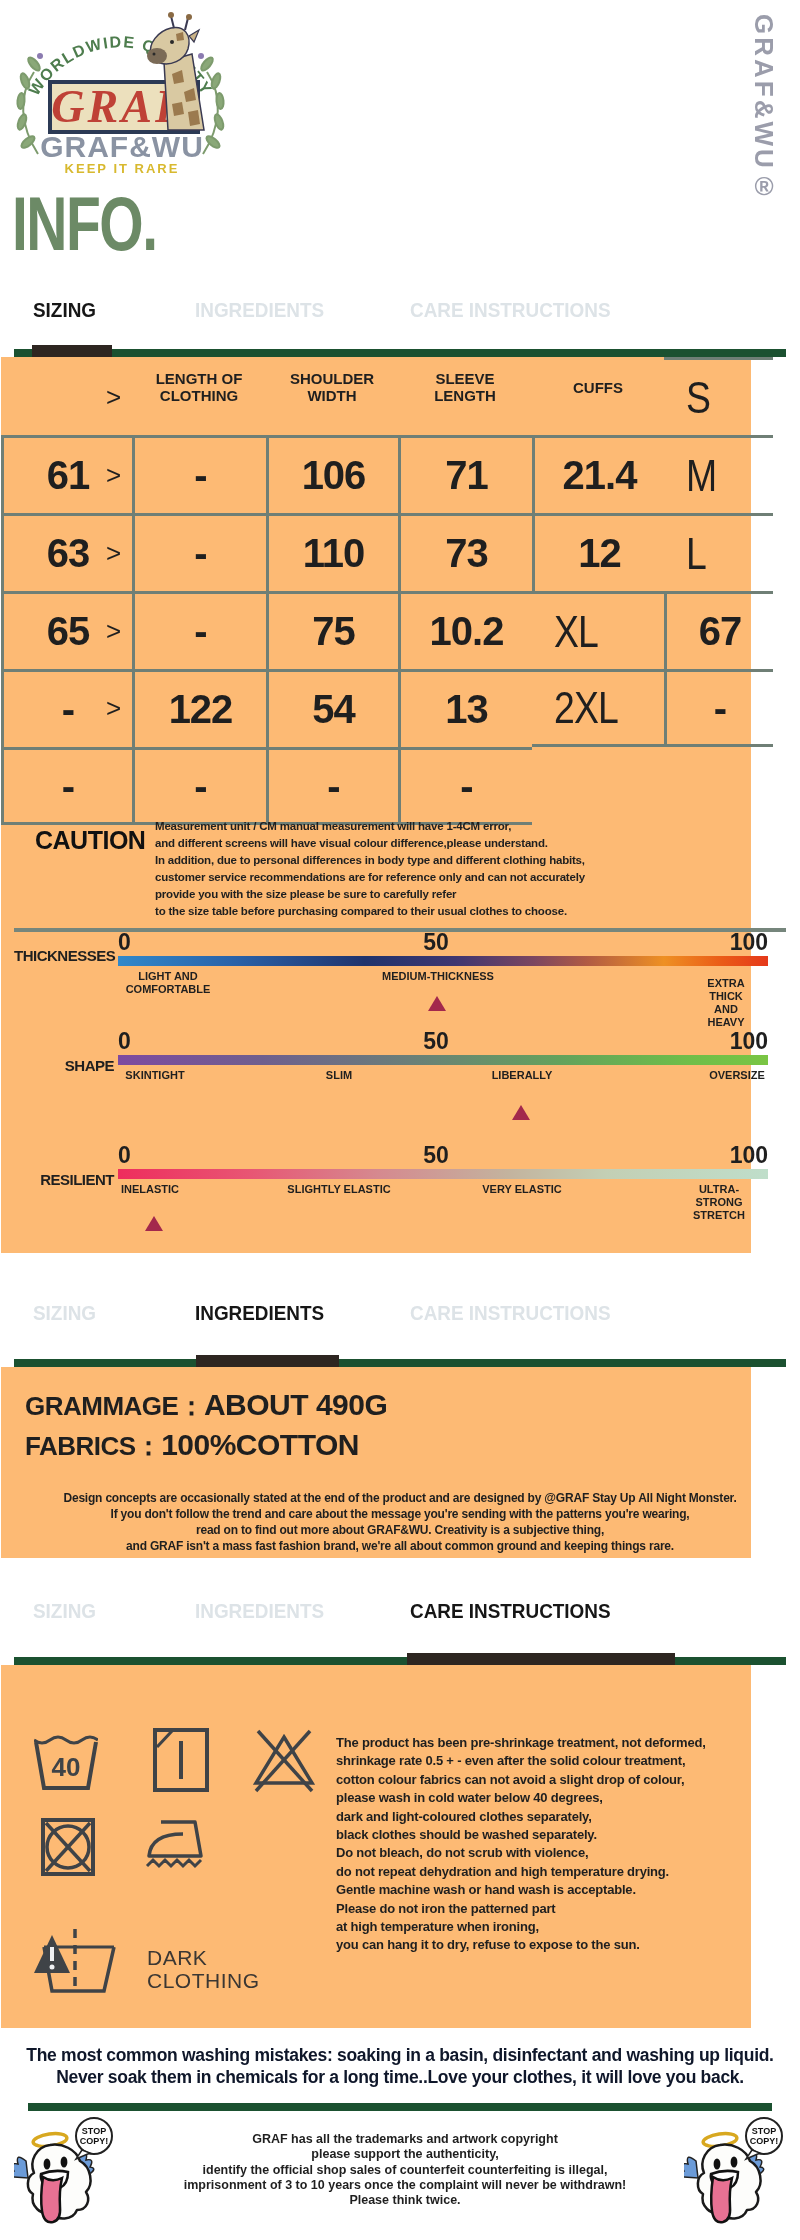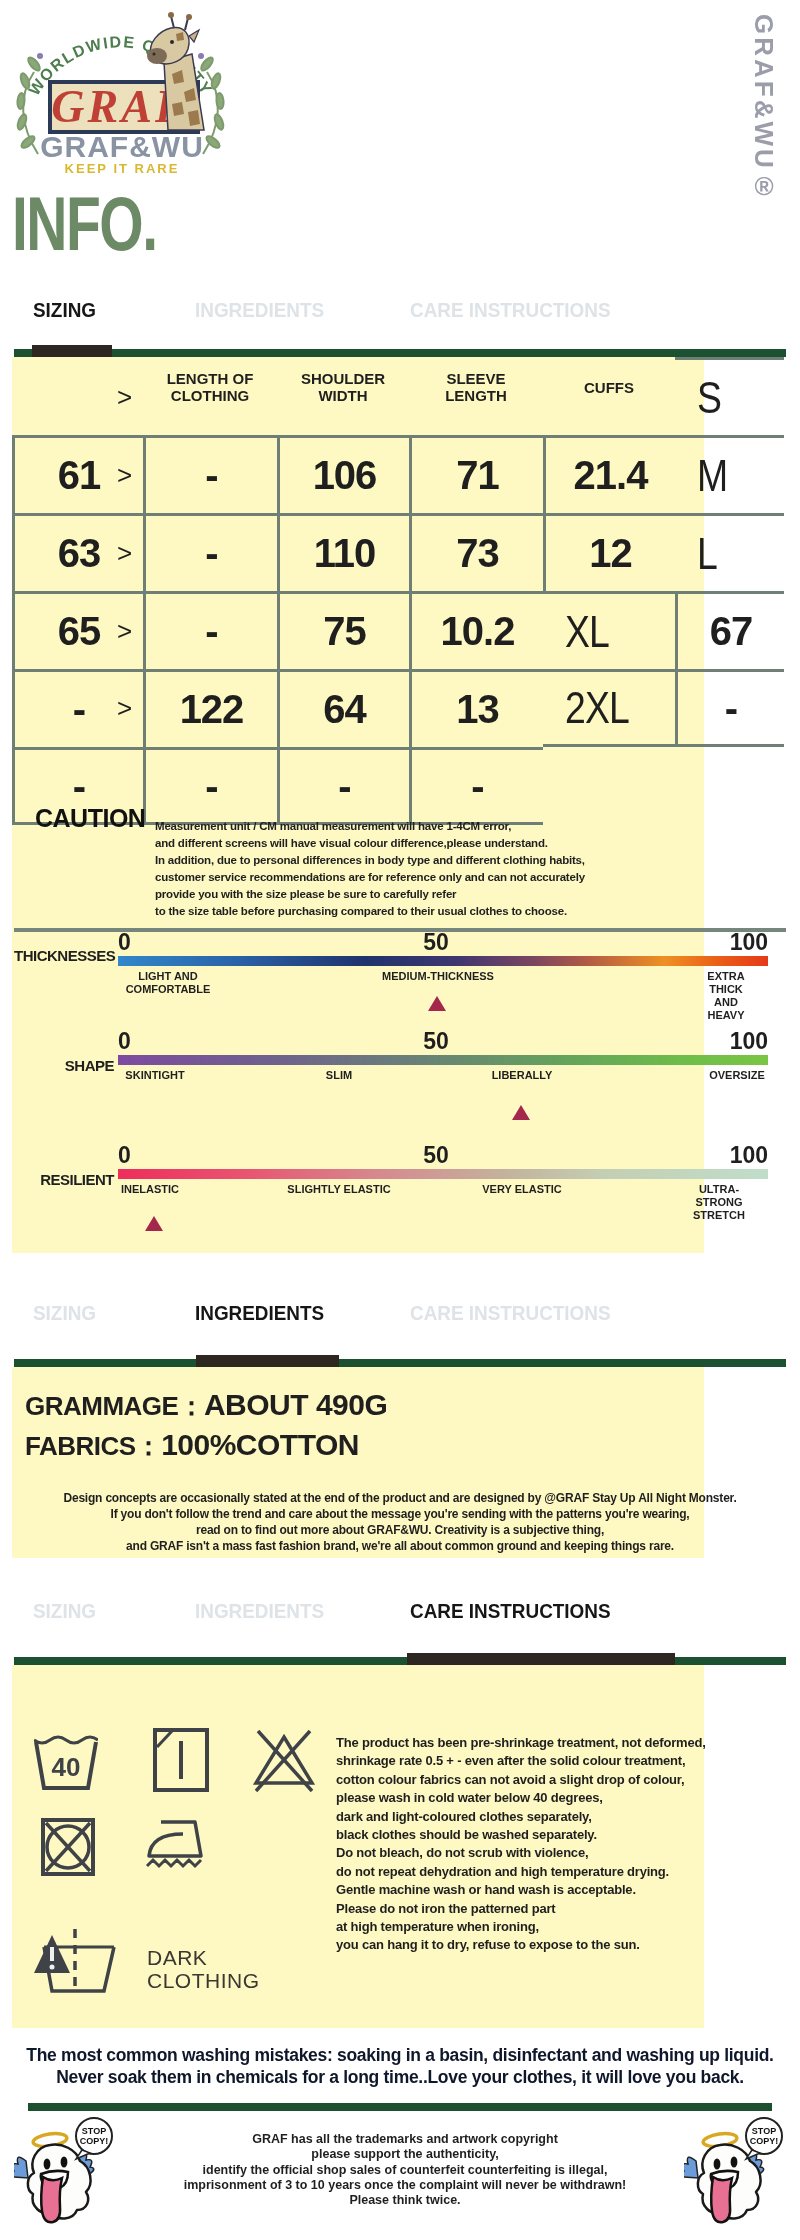--- a/index.html
+++ b/index.html
@@ -17,38 +17,38 @@
   .tab{position:absolute;font-size:21px;font-weight:700;letter-spacing:0;
        transform:scaleX(.9);transform-origin:left top;white-space:nowrap;}
   .tab.active{color:#161616;}
   .tab.inactive{color:#dde3e7;}
 
   
   .gbar{position:absolute;left:14px;width:772px;height:8px;background:#1b5130;}
   .gbar .seg{position:absolute;top:-4px;height:15px;background:#2e2621;}
 
   
-  .panel{position:absolute;left:12px;width:692px;background:#fef9c3;}
+  .panel{position:absolute;left:1px;width:750px;background:#fdba74;}
 
   
   .size-table{position:absolute;left:0;top:0;width:772px;display:grid;
     grid-template-columns:131px 134px 132px 134px 132px 109px;}
   .th{height:60px;display:flex;align-items:center;justify-content:center;text-align:center;
       font-size:15px;font-weight:700;line-height:17px;white-space:pre-line;}
   .td{height:78px;box-sizing:border-box;border-top:3px solid #6f7f76;
       display:flex;align-items:center;justify-content:center;
       font-size:40px;font-weight:700;letter-spacing:-1px;}
   .td.vline{border-left:3px solid #6f7f76;}
   .td.last{border-bottom:3px solid #6f7f76;}
   .size-cell{justify-content:flex-start;padding-left:22px;font-weight:400;}
   .size-letter{font-size:44px;font-weight:400;transform:scaleX(.85);transform-origin:left center;}
   .size-arrow{position:absolute;font-size:26px;font-weight:400;}
 
   
-  #caution-title{left:35px;top:804px;font-size:25px;font-weight:700;letter-spacing:-0.5px;color:#111;}
+  #caution-title{left:35px;top:826px;font-size:25px;font-weight:700;letter-spacing:-0.5px;color:#111;}
   #caution-text{left:155px;top:818px;width:480px;font-size:11.5px;font-weight:700;
     line-height:17px;letter-spacing:-0.2px;white-space:pre-line;}
   #divider1{left:14px;top:928px;width:772px;height:4px;background:#76867c;position:absolute;}
 
   
   .scale-name{position:absolute;left:14px;width:100px;text-align:right;
     font-size:15px;font-weight:700;letter-spacing:-0.5px;}
   .scale-wrap{position:absolute;left:118px;width:650px;}
   .tickrow{position:relative;height:26px;font-size:23px;font-weight:700;}
   .tick0{position:absolute;left:0;}
@@ -197,21 +197,21 @@
     <div class="td vline">75</div>
     <div class="td vline">10.2</div>
 
     <div class="td size-cell">
       <span class="size-letter">XL</span>
       <span class="size-arrow" style="left:105px;">&gt;</span>
     </div>
     <div class="td vline">67</div>
     <div class="td vline">-</div>
     <div class="td vline">122</div>
-    <div class="td vline">64</div>
+    <div class="td vline">54</div>
     <div class="td vline">13</div>
 
     <div class="td size-cell last">
       <span class="size-letter">2XL</span>
       <span class="size-arrow" style="left:105px;">&gt;</span>
     </div>
     <div class="td vline last">-</div>
     <div class="td vline last">-</div>
     <div class="td vline last">-</div>
     <div class="td vline last">-</div>
@@ -233,21 +233,21 @@
   <div class="tickrow">
     <span class="tick0">0</span>
     <span class="tick50">50</span>
     <span class="tick100">100</span>
   </div>
   <div class="gradbar grad-thickness"></div>
   <div class="labelrow">
     <span class="slabel" style="left:50px;">LIGHT AND
 COMFORTABLE</span>
     <span class="slabel" style="left:320px;">MEDIUM-THICKNESS</span>
-    <span class="slabel" style="left:608px;">EXTRA THICK
+    <span class="slabel" style="left:608px;margin-top:7px;">EXTRA THICK
 AND HEAVY</span>
   </div>
   <div class="marker" style="top: 67px; left: 49%;"></div>
 </div>
 
 <div class="scale-name abs" style="top:1057px;">SHAPE</div>
 <div class="scale-wrap abs" style="top:1028px;">
   <div class="tickrow">
     <span class="tick0">0</span>
     <span class="tick50">50</span>

